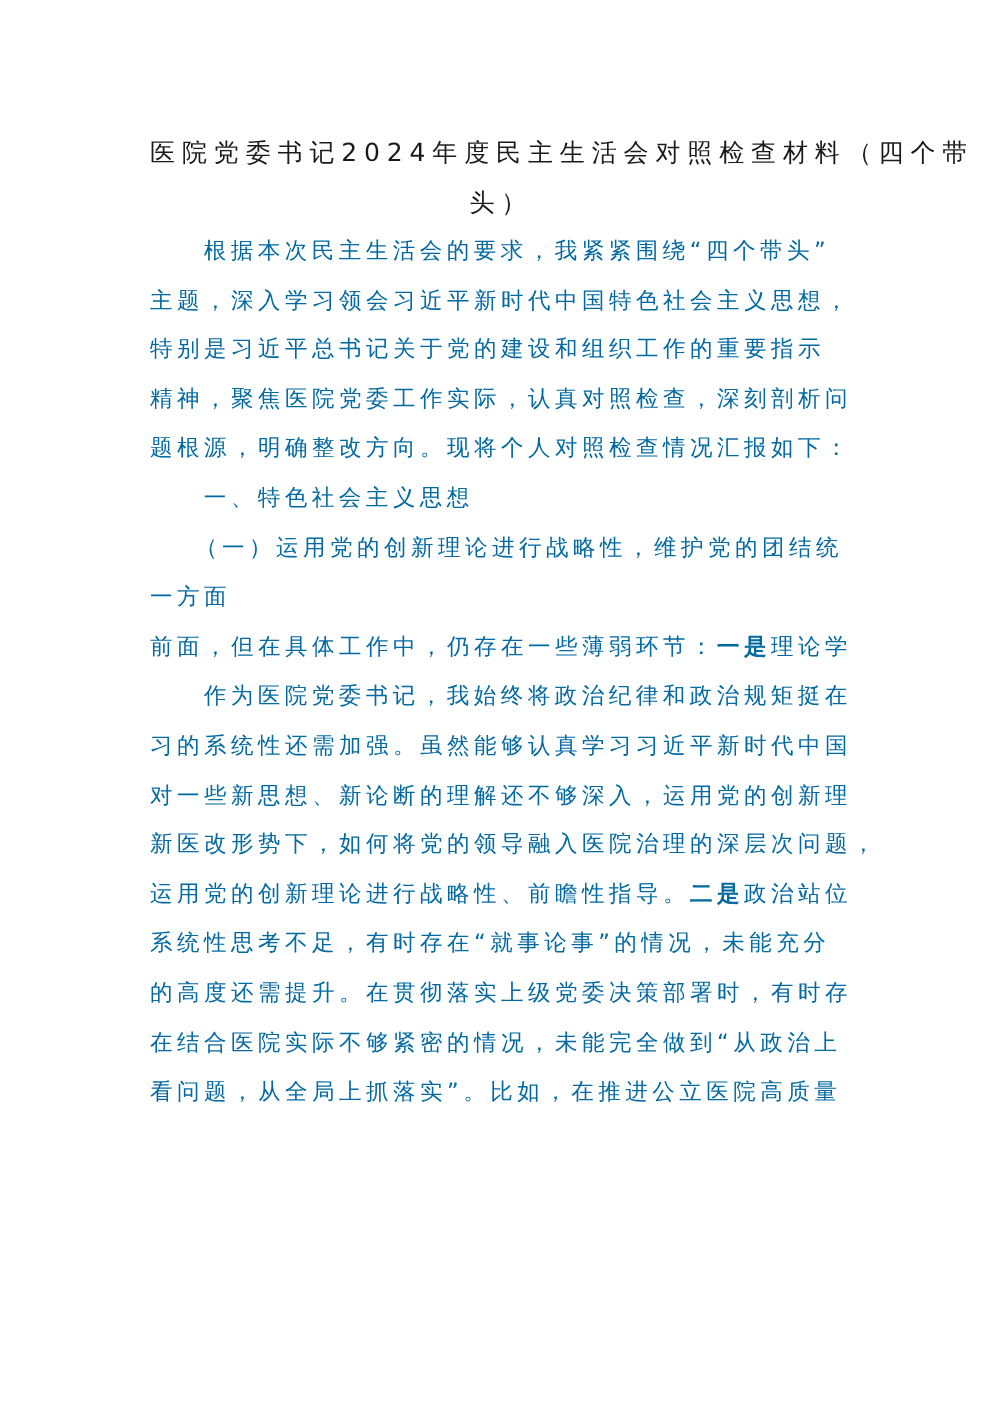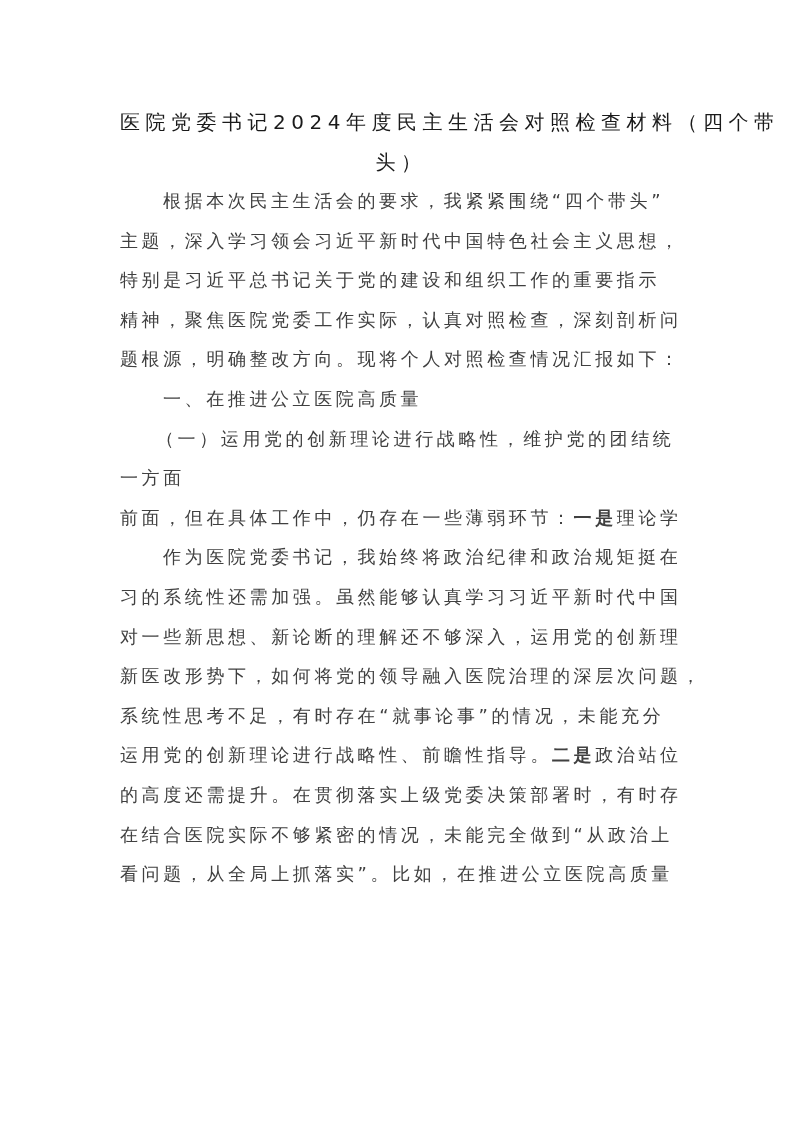--- a/index.html
+++ b/index.html
@@ -44,47 +44,47 @@
     top: 181px;
     width: 580px;
   }
   .line {
     display: block;
     height: 39.6px;
     line-height: 39.6px;
     font-size: 18px;
     letter-spacing: 3.6px;
     white-space: nowrap;
-    color: #404040;
+    color: #0369a1;
   }
   .line.indent2 { padding-left: 43px; }
   .line.indent1 { padding-left: 36px; }
   .b { font-weight: bold; }
 </style>
 </head>
 <body>
 
 <div class="page">
   <div class="title">
     <span class="tline">医院党委书记2024年度民主生活会对照检查材料（四个带</span>
     <span class="tline">头）</span>
   </div>
   <div class="body" id="doc-body">
       <div class="line indent2"><span>根据本次民主生活会的要求，我紧紧围绕“四个带头”</span></div>
       <div class="line"><span>主题，深入学习领会习近平新时代中国特色社会主义思想，</span></div>
       <div class="line"><span>特别是习近平总书记关于党的建设和组织工作的重要指示</span></div>
       <div class="line"><span>精神，聚焦医院党委工作实际，认真对照检查，深刻剖析问</span></div>
       <div class="line"><span>题根源，明确整改方向。现将个人对照检查情况汇报如下：</span></div>
-      <div class="line indent2"><span>一、在推进公立医院高质量</span></div>
+      <div class="line indent2"><span>一、特色社会主义思想</span></div>
       <div class="line indent1"><span>（一）运用党的创新理论进行战略性，维护党的团结统</span></div>
       <div class="line"><span>一方面</span></div>
       <div class="line"><span>前面，但在具体工作中，仍存在一些薄弱环节：</span><span class="b">一是</span><span>理论学</span></div>
       <div class="line indent2"><span>作为医院党委书记，我始终将政治纪律和政治规矩挺在</span></div>
       <div class="line"><span>习的系统性还需加强。虽然能够认真学习习近平新时代中国</span></div>
       <div class="line"><span>对一些新思想、新论断的理解还不够深入，运用党的创新理</span></div>
       <div class="line"><span>新医改形势下，如何将党的领导融入医院治理的深层次问题，</span></div>
+      <div class="line"><span>运用党的创新理论进行战略性、前瞻性指导。</span><span class="b">二是</span><span>政治站位</span></div>
       <div class="line"><span>系统性思考不足，有时存在“就事论事”的情况，未能充分</span></div>
-      <div class="line"><span>运用党的创新理论进行战略性、前瞻性指导。</span><span class="b">二是</span><span>政治站位</span></div>
       <div class="line"><span>的高度还需提升。在贯彻落实上级党委决策部署时，有时存</span></div>
       <div class="line"><span>在结合医院实际不够紧密的情况，未能完全做到“从政治上</span></div>
       <div class="line"><span>看问题，从全局上抓落实”。比如，在推进公立医院高质量</span></div>
     </div>
 </div>
 
 </body></html>

